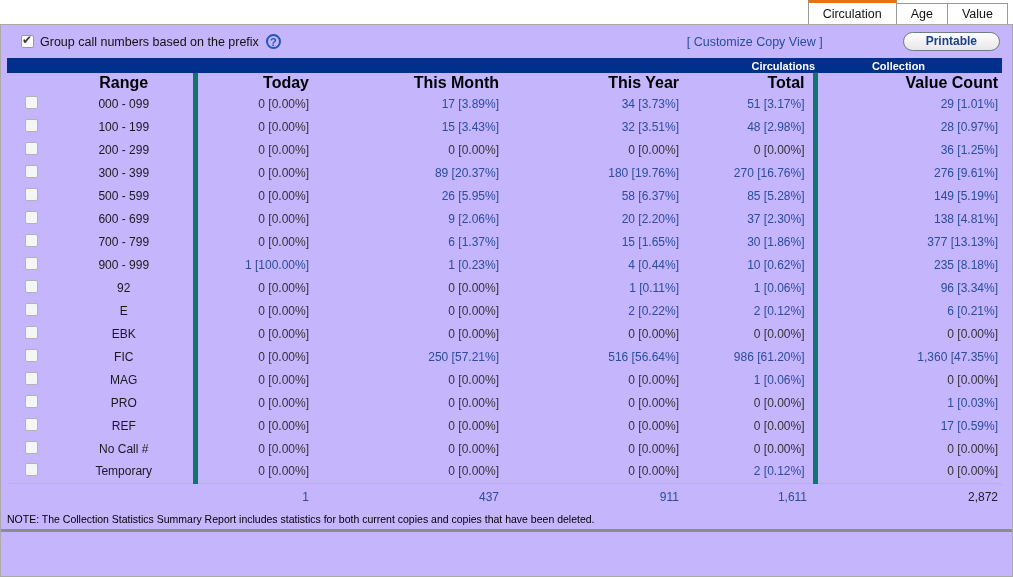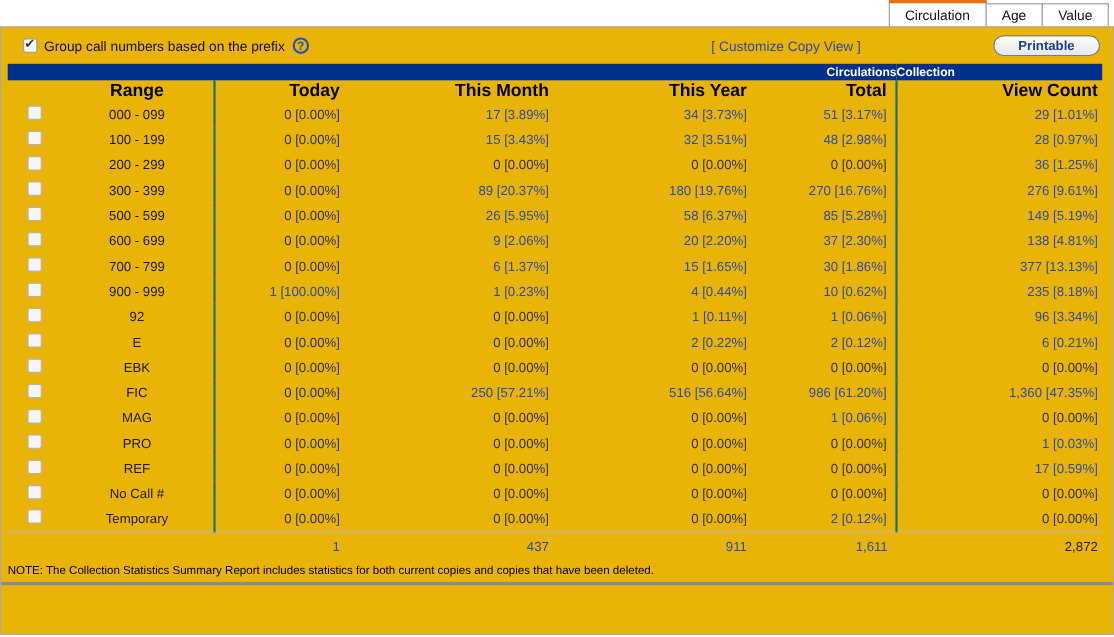--- a/index.html
+++ b/index.html
@@ -9,49 +9,49 @@
     font-family:"Liberation Sans", sans-serif; color:#222;
   }
   
   .tabbar { display:flex; justify-content:flex-end; align-items:flex-end;
     height:24px; padding-right:5px; }
   .tab { height:21px; border:1px solid #999; border-bottom:none; background:#fff;
     display:flex; align-items:center; justify-content:center;
     padding:0 14px; font-size:12.5px; color:#111; cursor:pointer; margin-left:-1px; }
   .tab.active { height:24px; border-top:3px solid #e87210; }
   
-  .content { border:1px solid #a9a9a9; height:553px; position:relative; background:#eab308; }
+  .content { border:1px solid #a9a9a9; height:553px; position:relative; background:#c4b5fd; }
   
   .toolbar { display:flex; align-items:center; height:33px; padding:0 12px 0 20px; font-size:12.5px; }
   .group-toggle { display:flex; align-items:center; gap:6px; cursor:pointer; color:#111; }
   input[type="checkbox"] { appearance:none; -webkit-appearance:none; width:13px; height:13px;
     border:1px solid #9a9a9a; border-radius:2px; background:#fdfdfd; position:relative; margin:0; cursor:pointer; }
   input[type="checkbox"]:checked::after { content:"\2714"; position:absolute; top:-3px; left:0;
     font-size:12px; color:#3a3a3a; }
   .help-icon { width:15px; height:15px; border:2px solid #1f57b8; border-radius:50%;
     color:#1f57b8; font-size:11px; font-weight:bold; display:inline-flex;
     align-items:center; justify-content:center; margin-left:7px; cursor:pointer; }
-  .customize-link { margin-left:auto; margin-right:120px; color:#2b4d9c; text-decoration:none;
+  .customize-link { margin-left:auto; margin-right:80px; color:#2b4d9c; text-decoration:none;
     font-size:12.5px; cursor:pointer; }
   .printable-btn { border:1px solid #6f7c8a; border-radius:10px;
     background:linear-gradient(#fefefe,#e7e7e7); color:#1a3e94; font-weight:bold;
     font-size:12px; font-family:"Liberation Sans", sans-serif;
     padding:2px 22px; height:19px; line-height:13px; cursor:pointer; }
   
   table { border-collapse:collapse; table-layout:fixed; width:995px; margin:0 6px; }
   tr.grouphead th { background:#00308c; color:#fff; font-size:11px; font-weight:bold;
     height:15px; padding:0; }
   tr.grouphead th.gh-circ { text-align:right; }
-  tr.grouphead th.gh-coll { text-align:left; padding-right:20px; }
+  tr.grouphead th.gh-coll { text-align:center; padding-right:20px; }
   tr.colhead th { height:19px; font-size:16px; font-weight:bold; color:#000;
     vertical-align:middle; padding:0; }
   tr.colhead th.range { text-align:center; }
   tr.colhead th.num { text-align:right; padding-right:8px; }
   tr.colhead th.copy { padding-right:4px; }
-  .div-left { border-left:2px solid #0f766e; }
+  .div-left { border-left:5px solid #0f766e; }
   tbody td { height:23px; font-size:12px; vertical-align:middle; padding:0; color:#333; }
   td.cb-cell { text-align:center; }
   td.cb-cell input { background:#f5f5f5; border-color:#b3b3b3; }
   td.range-cell { text-align:center; color:#1a1a1a; }
   td.num { text-align:right; padding-right:8px; }
   td.copy { padding-right:4px; }
   .link { color:#2b4d9c; cursor:pointer; }
   tfoot td { height:27px; font-size:12px; border-top:1px solid #b8b8b8; vertical-align:middle; }
   tfoot td.num { text-align:right; padding-right:8px; }
   tfoot td.copy { padding-right:4px; }
@@ -96,21 +96,21 @@
         <th class="gh-circ" colspan="6">Circulations</th>
         <th class="gh-coll">Collection</th>
       </tr>
       <tr class="colhead">
         <th></th>
         <th class="range">Range</th>
         <th class="num div-left">Today</th>
         <th class="num">This Month</th>
         <th class="num">This Year</th>
         <th class="num">Total</th>
-        <th class="num copy div-left">View Count</th>
+        <th class="num copy div-left">Value Count</th>
       </tr>
     </thead>
     <tbody>
         <tr>
           <td class="cb-cell"><input type="checkbox" style=""></td>
           <td class="range-cell link">000 - 099</td>
           <td class="num div-left">0 [0.00%]</td>
           <td class="num link">17 [3.89%]</td>
           <td class="num link">34 [3.73%]</td>
           <td class="num link">51 [3.17%]</td>

